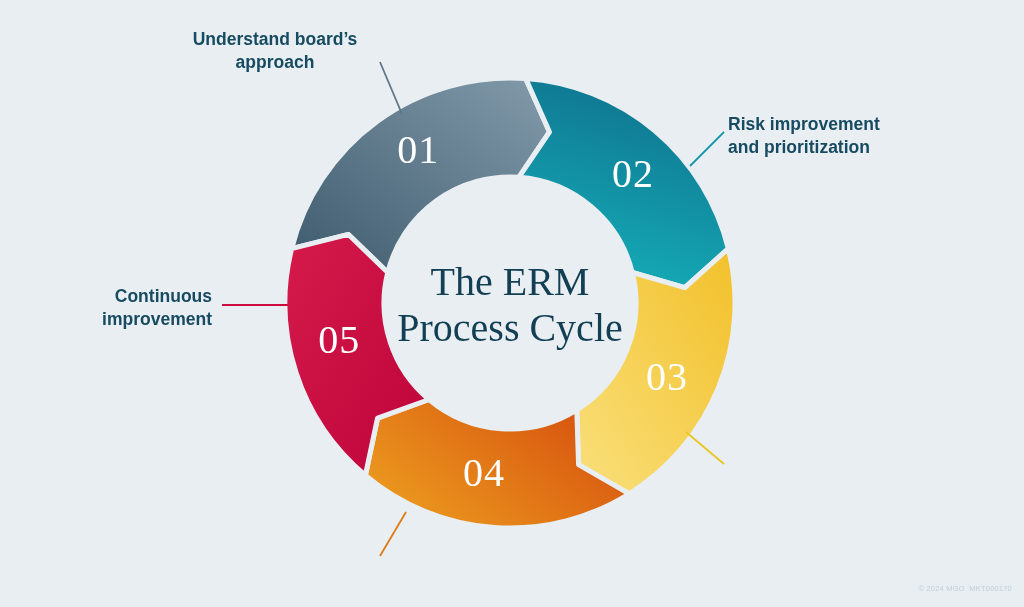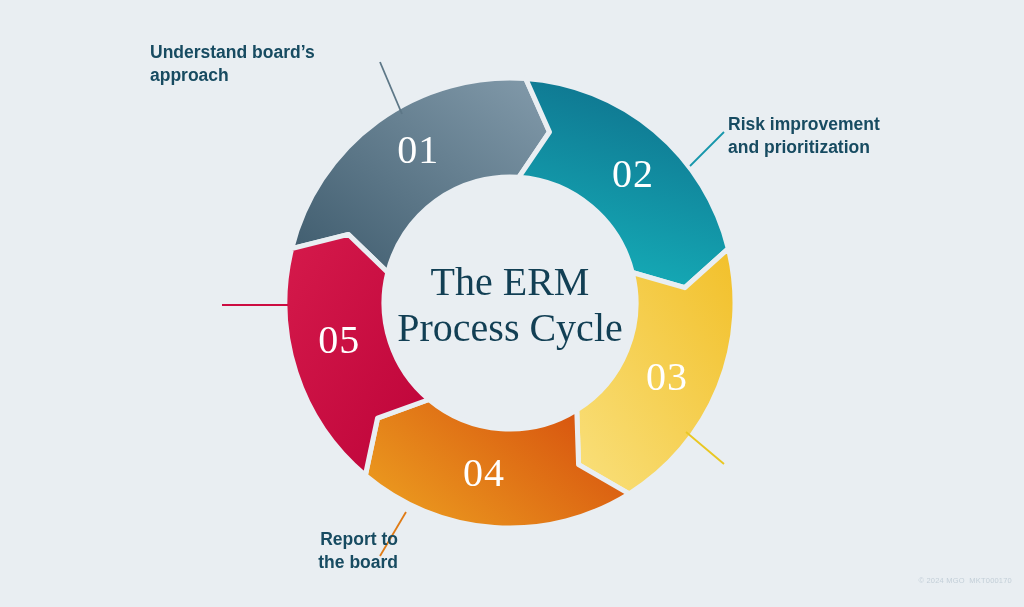--- a/index.html
+++ b/index.html
@@ -40,29 +40,29 @@
     position: absolute;
     font-family: "Liberation Sans", sans-serif;
     font-weight: bold;
     font-size: 17.5px;
     line-height: 1.33;
     color: #174b61;
     white-space: pre-line;
   }
   .callout.right  { text-align: left; }
   .callout.left   { text-align: right; }
-  #label-01 { left: 150px; top: 28px;  width: 250px; text-align: left; margin-top: 13px; }
+  #label-01 { left: 150px; top: 28px;  width: 250px; text-align: center; }
   #label-02 { left: 728px; top: 113px; width: 250px; text-align: left; }
   #label-03 { left: 728px; top: 444px; width: 250px; text-align: left; }
   #label-04 { left: 150px; top: 528px; width: 248px; text-align: right; }
   #label-05 { left: 20px;  top: 285px; width: 192px; text-align: right; }
   #footer {
     position: absolute;
     right: 12px;
-    bottom: 22px;
+    bottom: 14px;
     font-family: "Liberation Sans", sans-serif;
     font-size: 7.5px;
     color: #c3cfd8;
     letter-spacing: 0.2px;
     white-space: pre;
   }
 </style>
 </head>
 <body>
 
@@ -114,17 +114,17 @@
       </g>
 
     <text class="center-line" id="c1" x="510" y="295">The ERM</text>
     <text class="center-line" id="c2" x="510" y="341">Process Cycle</text>
   </svg>
 
   <div class="callout left" id="label-01">Understand board’s
 approach</div>
   <div class="callout right" id="label-02">Risk improvement
 and prioritization</div>
-  <div class="callout left" id="label-04">Report to
-the board</div>
+  <div class="callout left" id="label-05">Continuous
+improvement</div>
 
   <div id="footer">© 2024 MGO  MKT000170</div>
 </div>
 
 </body></html>

